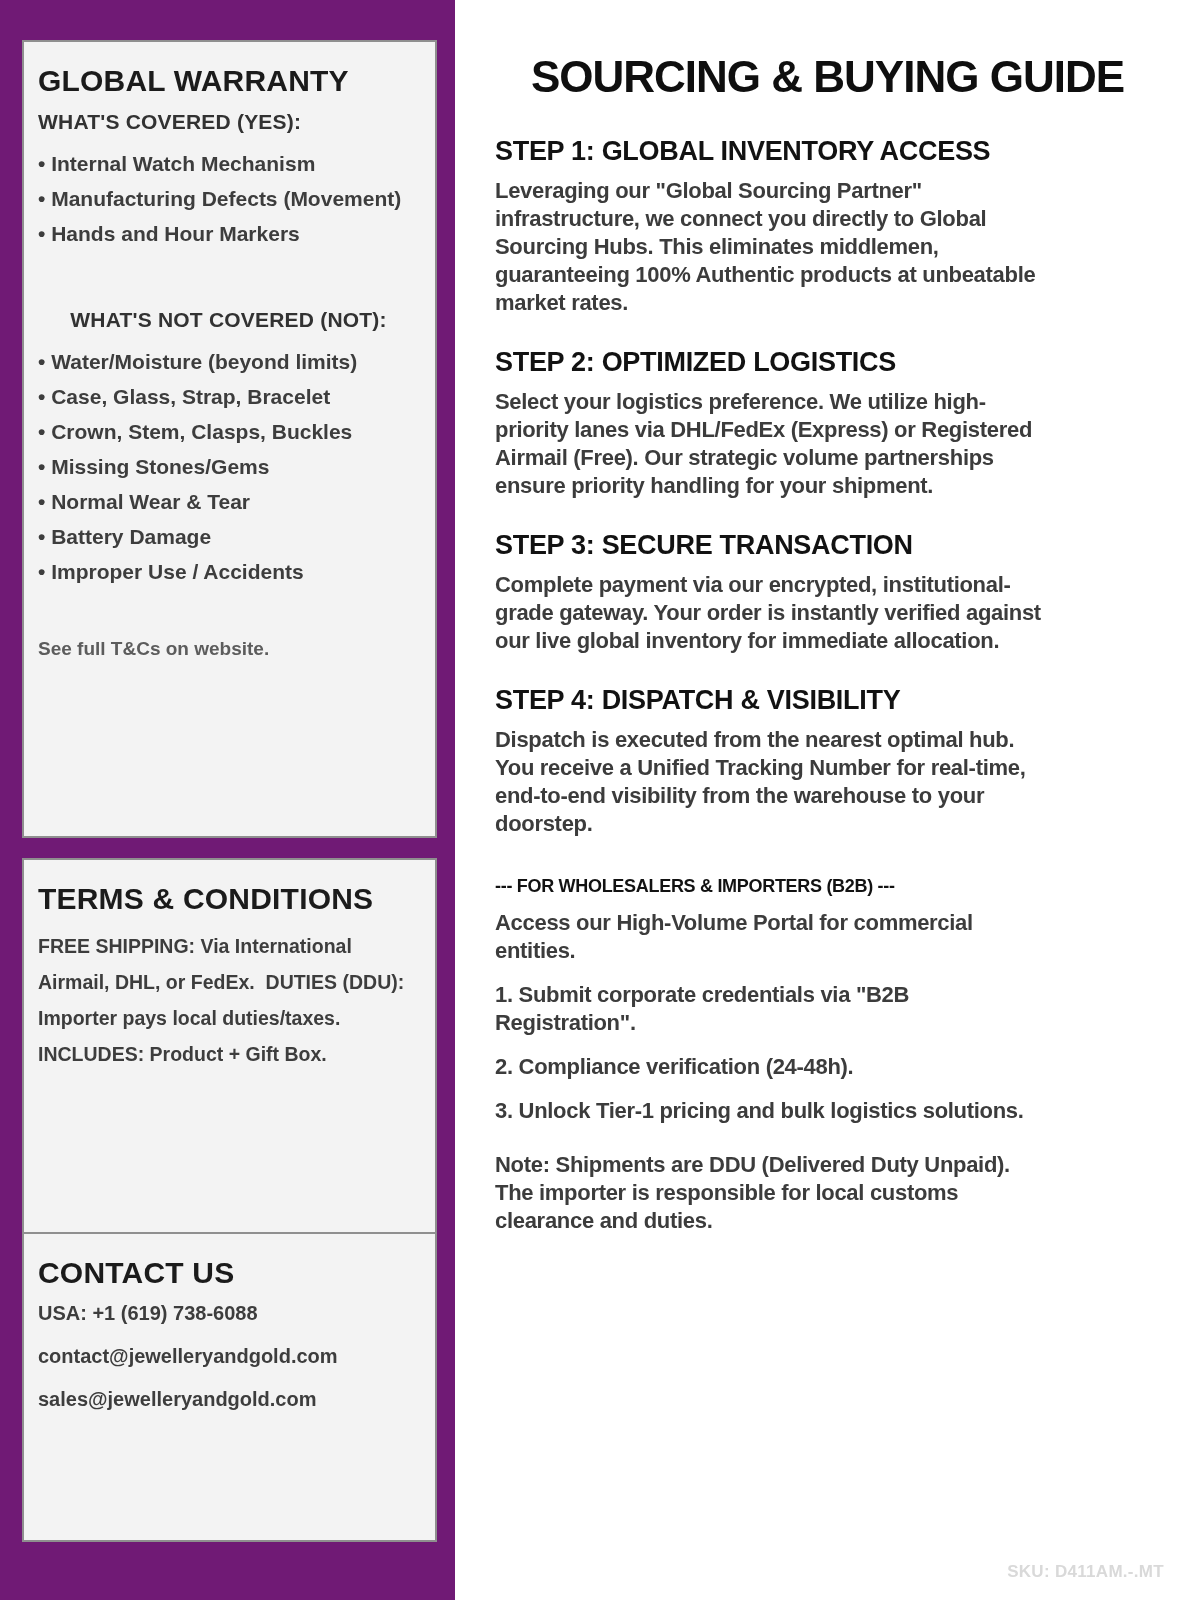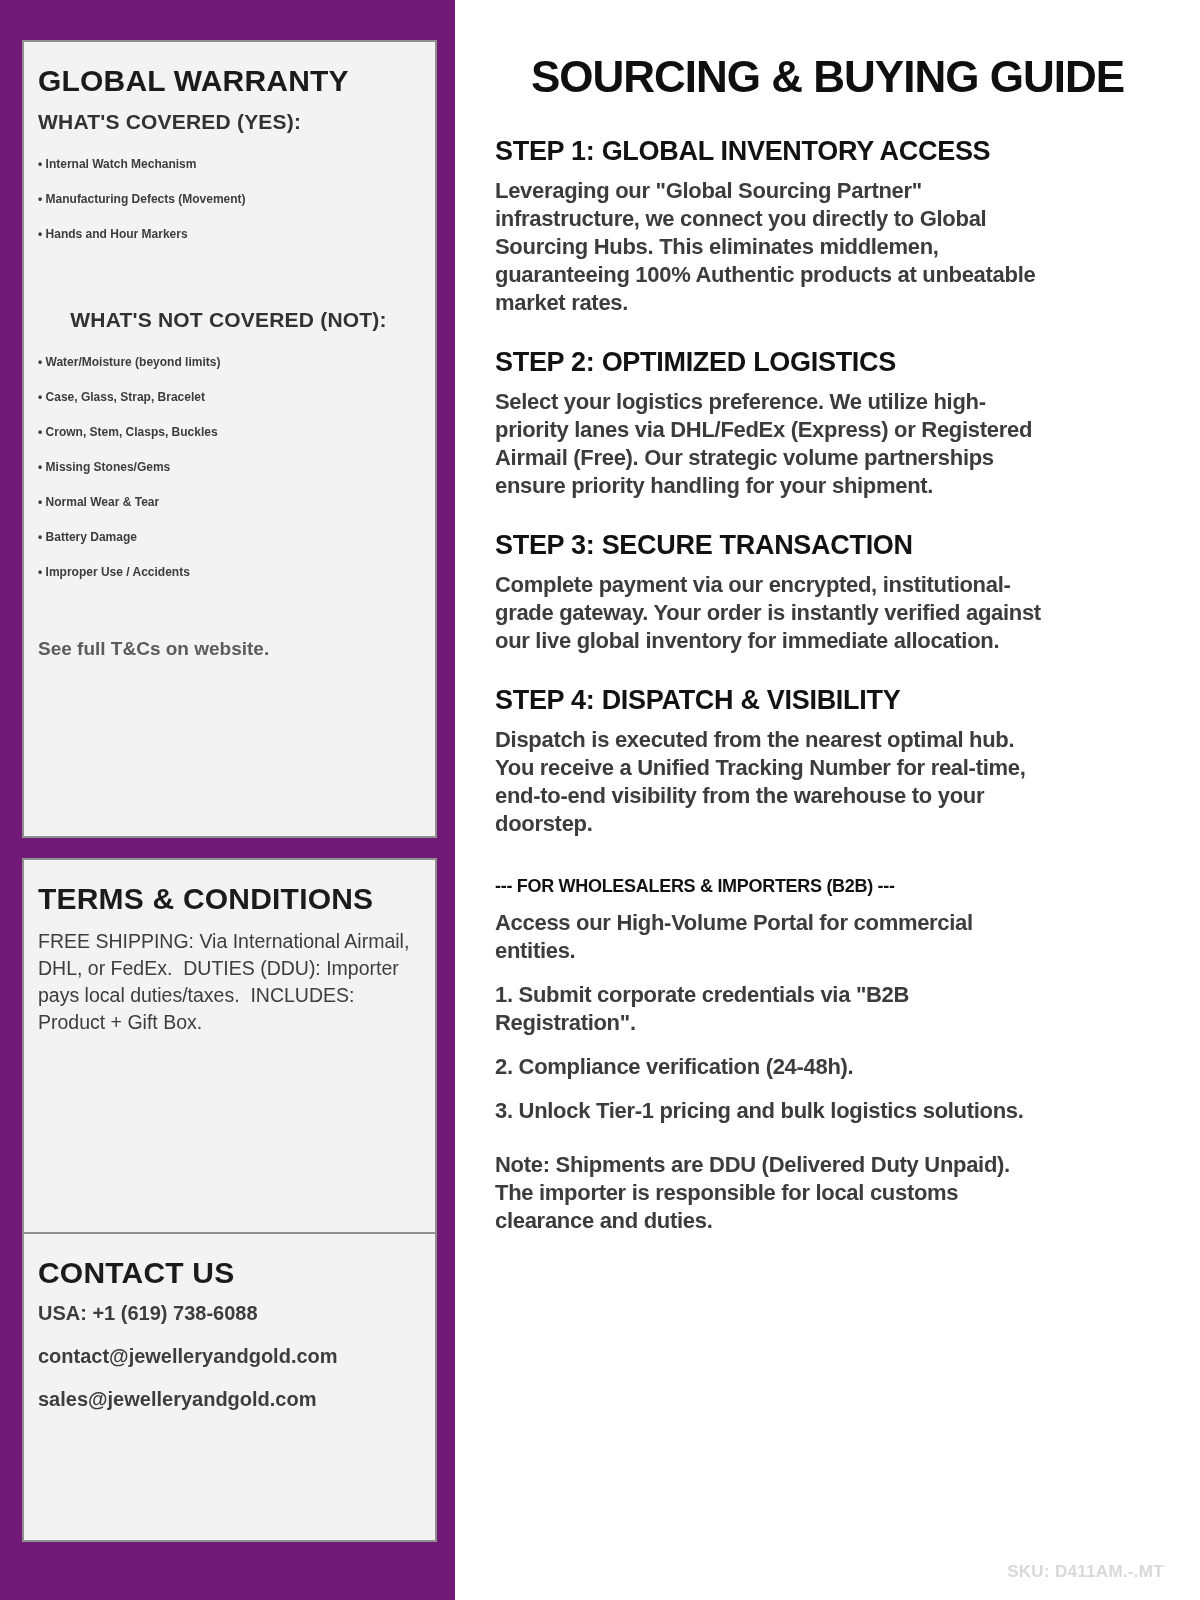--- a/index.html
+++ b/index.html
@@ -24,30 +24,30 @@
   .panel-title{
     font-size:30px;font-weight:700;color:#1b1b1b;
     margin:0 0 12px 0;letter-spacing:.2px;
   }
   .subhead{
     font-size:21px;font-weight:700;color:#323232;
     margin:8px 0 20px 0;letter-spacing:.2px;
   }
   .subhead.second{margin-top:64px;text-align:center;}
   .bullet{
-    font-size:12px;font-weight:700;color:#3d3d3d;
+    font-size:21px;font-weight:700;color:#3d3d3d;
     margin:0 0 15px 0;line-height:20px;
   }
   .bullet::before{content:"\2022\00a0";color:#3d3d3d;}
   .footnote{
     font-size:19px;font-weight:700;color:#5c5c5c;margin-top:56px;
   }
   .terms-body{
-    font-size:19.5px;font-weight:400;color:#3d3d3d;
-    line-height:27px;white-space:pre-wrap;margin:0;
+    font-size:19.5px;font-weight:700;color:#3d3d3d;
+    line-height:36px;white-space:pre-wrap;margin:0;
   }
   .contact-line{
     font-size:20px;font-weight:700;color:#3d3d3d;margin:0 0 20px 0;
   }
   
   .main{
     position:absolute;left:455px;top:0;width:745px;height:1600px;
     background:#ffffff;box-sizing:border-box;
     padding:52px 40px 13px 40px;
   }

